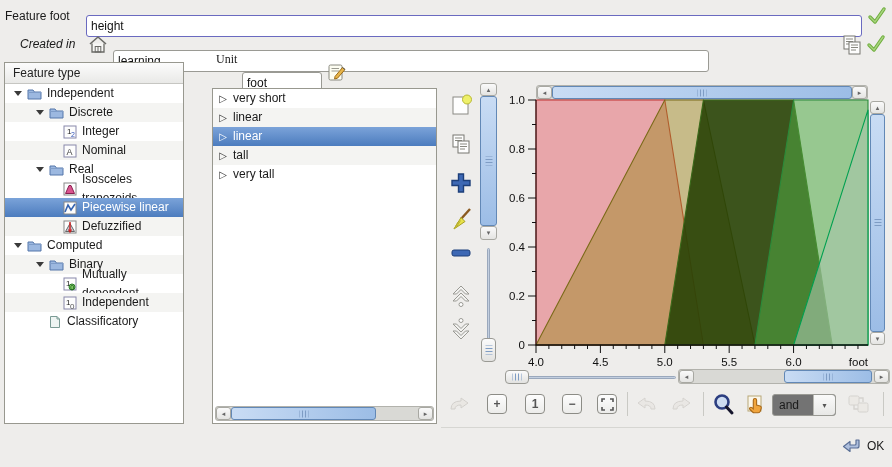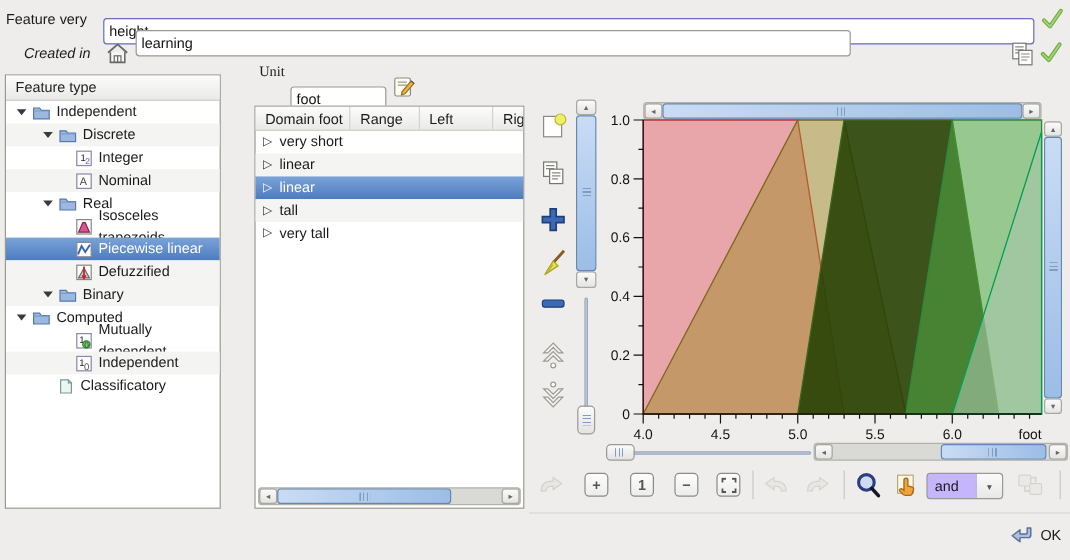--- a/index.html
+++ b/index.html
@@ -41,50 +41,50 @@
   .gripV{ position:absolute; left:50%; top:50%; width:7px; height:9px; transform:translate(-50%,-50%);
      background:repeating-linear-gradient(#7e9cc4 0 1px,rgba(0,0,0,0) 1px 3px);}
   .slider-track{ position:absolute; background:#c3cfe0; border:1px solid #9aa8bc; border-radius:2px;}
   .slider-handle{ position:absolute; background:linear-gradient(#fbfbfb,#e2e2e0); border:1px solid #9a9a94; border-radius:4px;}
   
   .ibtn{ position:absolute; display:flex; align-items:center; justify-content:center; cursor:default;}
   .sqbtn{ position:absolute; width:20px; height:20px; border:1px solid #8c8c86; border-radius:4px;
      background:linear-gradient(#fdfdfd,#ececea); display:flex; align-items:center; justify-content:center;
      font-weight:bold; color:#555; font-size:12px;}
   .tsep{ position:absolute; width:1px; background:#c9c9c4; }
-  .combo{ position:absolute; height:22px; border:1px solid #9a9a94; border-radius:3px; background:#c4b5fd; display:flex;justify-content:center;}
+  .combo{ position:absolute; height:22px; border:1px solid #9a9a94; border-radius:3px; background:#737373; display:flex;justify-content:center;}
   .combo .val{ flex:1; line-height:20px; padding-left:6px; }
   .combo .arrowbox{ width:22px; border-left:1px solid #b8b8b2; background:linear-gradient(#fafafa,#e8e8e6);
      display:flex; align-items:center; justify-content:center; font-size:8px; color:#555; border-radius:0 3px 3px 0;}
   .okrow{ position:absolute; display:flex; align-items:center; gap:4px; }
 </style>
 </head>
 <body>
 
 <div class="screen">
 
-  <span class="abs lbl" style="left:5px;top:9px;">Feature very</span>
+  <span class="abs lbl" style="left:5px;top:9px;">Feature foot</span>
   <input class="txt focus" style="left: 86px; top: 5px; width: 776px;" value="height">
   <span class="abs" style="left:867px;top:6px;">
     <svg width="20" height="19">
         <path d="M3 11 L8 16 L17 3" fill="none" stroke="#6fae3e" stroke-width="3.4" stroke-linecap="round" stroke-linejoin="round"></path>
         <path d="M3 11 L8 16 L17 3" fill="none" stroke="#a8d47f" stroke-width="1.4" stroke-linecap="round"></path>
       </svg>
   </span>
 
   <span class="abs lbl" style="left:20px;top:37px;font-style:italic;">Created in</span>
   <span class="abs ibtn" style="left:85px;top:32px;width:26px;height:24px;">
     <svg width="22" height="21">
         <path d="M3 10 L11 3 L19 10" fill="none" stroke="#6a6a66" stroke-width="1.6" stroke-linejoin="round"></path>
         <path d="M5 9.5 V18 H17 V9.5" fill="#f6f6f4" stroke="#6a6a66" stroke-width="1.3"></path>
         <rect x="8.2" y="12.5" width="5.6" height="5.5" fill="none" stroke="#6a6a66"></rect>
         <line x1="11" y1="12.5" x2="11" y2="18" stroke="#6a6a66"></line>
       </svg>
   </span>
-  <input class="txt" style="left: 113px; top: 15px; width: 596px;" value="learning">
+  <input class="txt" style="left: 113px; top: 40px; width: 596px;" value="learning">
   <span class="abs ibtn" style="left:840px;top:32px;width:24px;height:26px;">
     <svg width="22" height="24">
         <rect x="3" y="3" width="11" height="13" fill="#fdfdfd" stroke="#777770"></rect>
         <line x1="5" y1="6" x2="12" y2="6" stroke="#888880"></line>
         <line x1="5" y1="8.5" x2="12" y2="8.5" stroke="#888880"></line>
         <line x1="5" y1="11" x2="10" y2="11" stroke="#888880"></line>
         <rect x="8" y="9" width="11" height="12" fill="#fdfdfd" stroke="#777770"></rect>
         <line x1="10" y1="12" x2="17" y2="12" stroke="#888880"></line>
         <line x1="10" y1="14.5" x2="17" y2="14.5" stroke="#888880"></line>
         <line x1="10" y1="17" x2="15" y2="17" stroke="#888880"></line>
@@ -161,39 +161,39 @@
     </div>
     <div class="trow alt pl2n">
       <svg class="ticon" width="14" height="14">
           <rect x="1" y="1" width="12" height="12" fill="#fdfdfd" stroke="#888"></rect>
           <path d="M2.5 11.5 L7 3.5 L11.5 11.5 z" fill="#c8ccd8" stroke="#666"></path>
           <line x1="7" y1="2" x2="7" y2="12" stroke="#cc2222" stroke-width="1.5"></line>
           <path d="M5.5 9.5 L7 12 L8.5 9.5" fill="none" stroke="#cc2222" stroke-width="1.3"></path>
         </svg>
       <span>Defuzzified</span>
     </div>
+    <div class="trow pl0">
+      <span class="exp">
+          <span class="tri-d"></span>
+        </span>
+      <svg class="ticon" width="15" height="13">
+          <path d="M1 3 h5 l1.5 2 H14 v7 H1 z" fill="#9cb8e0" stroke="#5577aa"></path>
+          <path d="M1 5.5 H14" stroke="#7e9cc8"></path>
+        </svg>
+      <span>Computed</span>
+    </div>
     <div class="trow alt pl1">
       <span class="exp">
           <span class="tri-d"></span>
         </span>
       <svg class="ticon" width="15" height="13">
           <path d="M1 3 h5 l1.5 2 H14 v7 H1 z" fill="#9cb8e0" stroke="#5577aa"></path>
           <path d="M1 5.5 H14" stroke="#7e9cc8"></path>
         </svg>
       <span>Binary</span>
-    </div>
-    <div class="trow pl0">
-      <span class="exp">
-          <span class="tri-d"></span>
-        </span>
-      <svg class="ticon" width="15" height="13">
-          <path d="M1 3 h5 l1.5 2 H14 v7 H1 z" fill="#9cb8e0" stroke="#5577aa"></path>
-          <path d="M1 5.5 H14" stroke="#7e9cc8"></path>
-        </svg>
-      <span>Computed</span>
     </div>
     <div class="trow pl2n">
       <svg class="ticon" width="14" height="14">
           <rect x="1" y="1" width="12" height="12" fill="#fdfdfd" stroke="#8888aa"></rect>
           <text x="3" y="9" font-size="8" fill="#222" font-family="Liberation Sans">1</text>
           <circle cx="9" cy="10" r="3" fill="#7cc860" stroke="#2a7a2a"></circle>
           <text x="7.2" y="12.6" font-size="7" fill="#14501a" font-family="Liberation Sans">0</text>
         </svg>
       <span>Mutually dependent</span>
     </div>
@@ -220,26 +220,20 @@
     <svg width="20" height="21">
         <rect x="2" y="3" width="13" height="15" rx="1.5" fill="#fdfdf2" stroke="#8a8a80"></rect>
         <line x1="4.5" y1="6.5" x2="12" y2="6.5" stroke="#9a9a90"></line>
         <line x1="4.5" y1="9" x2="12" y2="9" stroke="#9a9a90"></line>
         <path d="M8 14.5 L15.5 5.5 L18 7.5 L10.5 16.2 L7.6 17 z" fill="#e8b54a" stroke="#9a6a18"></path>
         <path d="M15.5 5.5 L18 7.5" stroke="#555"></path>
       </svg>
   </span>
 
   <div class="panel" style="left:212px;top:88px;width:225px;height:336px;">
-    <div class="thead">
-      <div class="thc" style="width:80px;">Domain foot</div>
-      <div class="thc" style="width:58px;">Range</div>
-      <div class="thc" style="width:62px;">Left</div>
-      <div class="thc" style="width:25px;border-right:none;">Rig</div>
-    </div>
     <div class="drow">
       <span class="rexp">▷</span>
       <span>very short</span>
     </div>
     <div class="drow alt">
       <span class="rexp">▷</span>
       <span>linear</span>
     </div>
     <div class="drow sel">
       <span class="rexp">▷</span>

